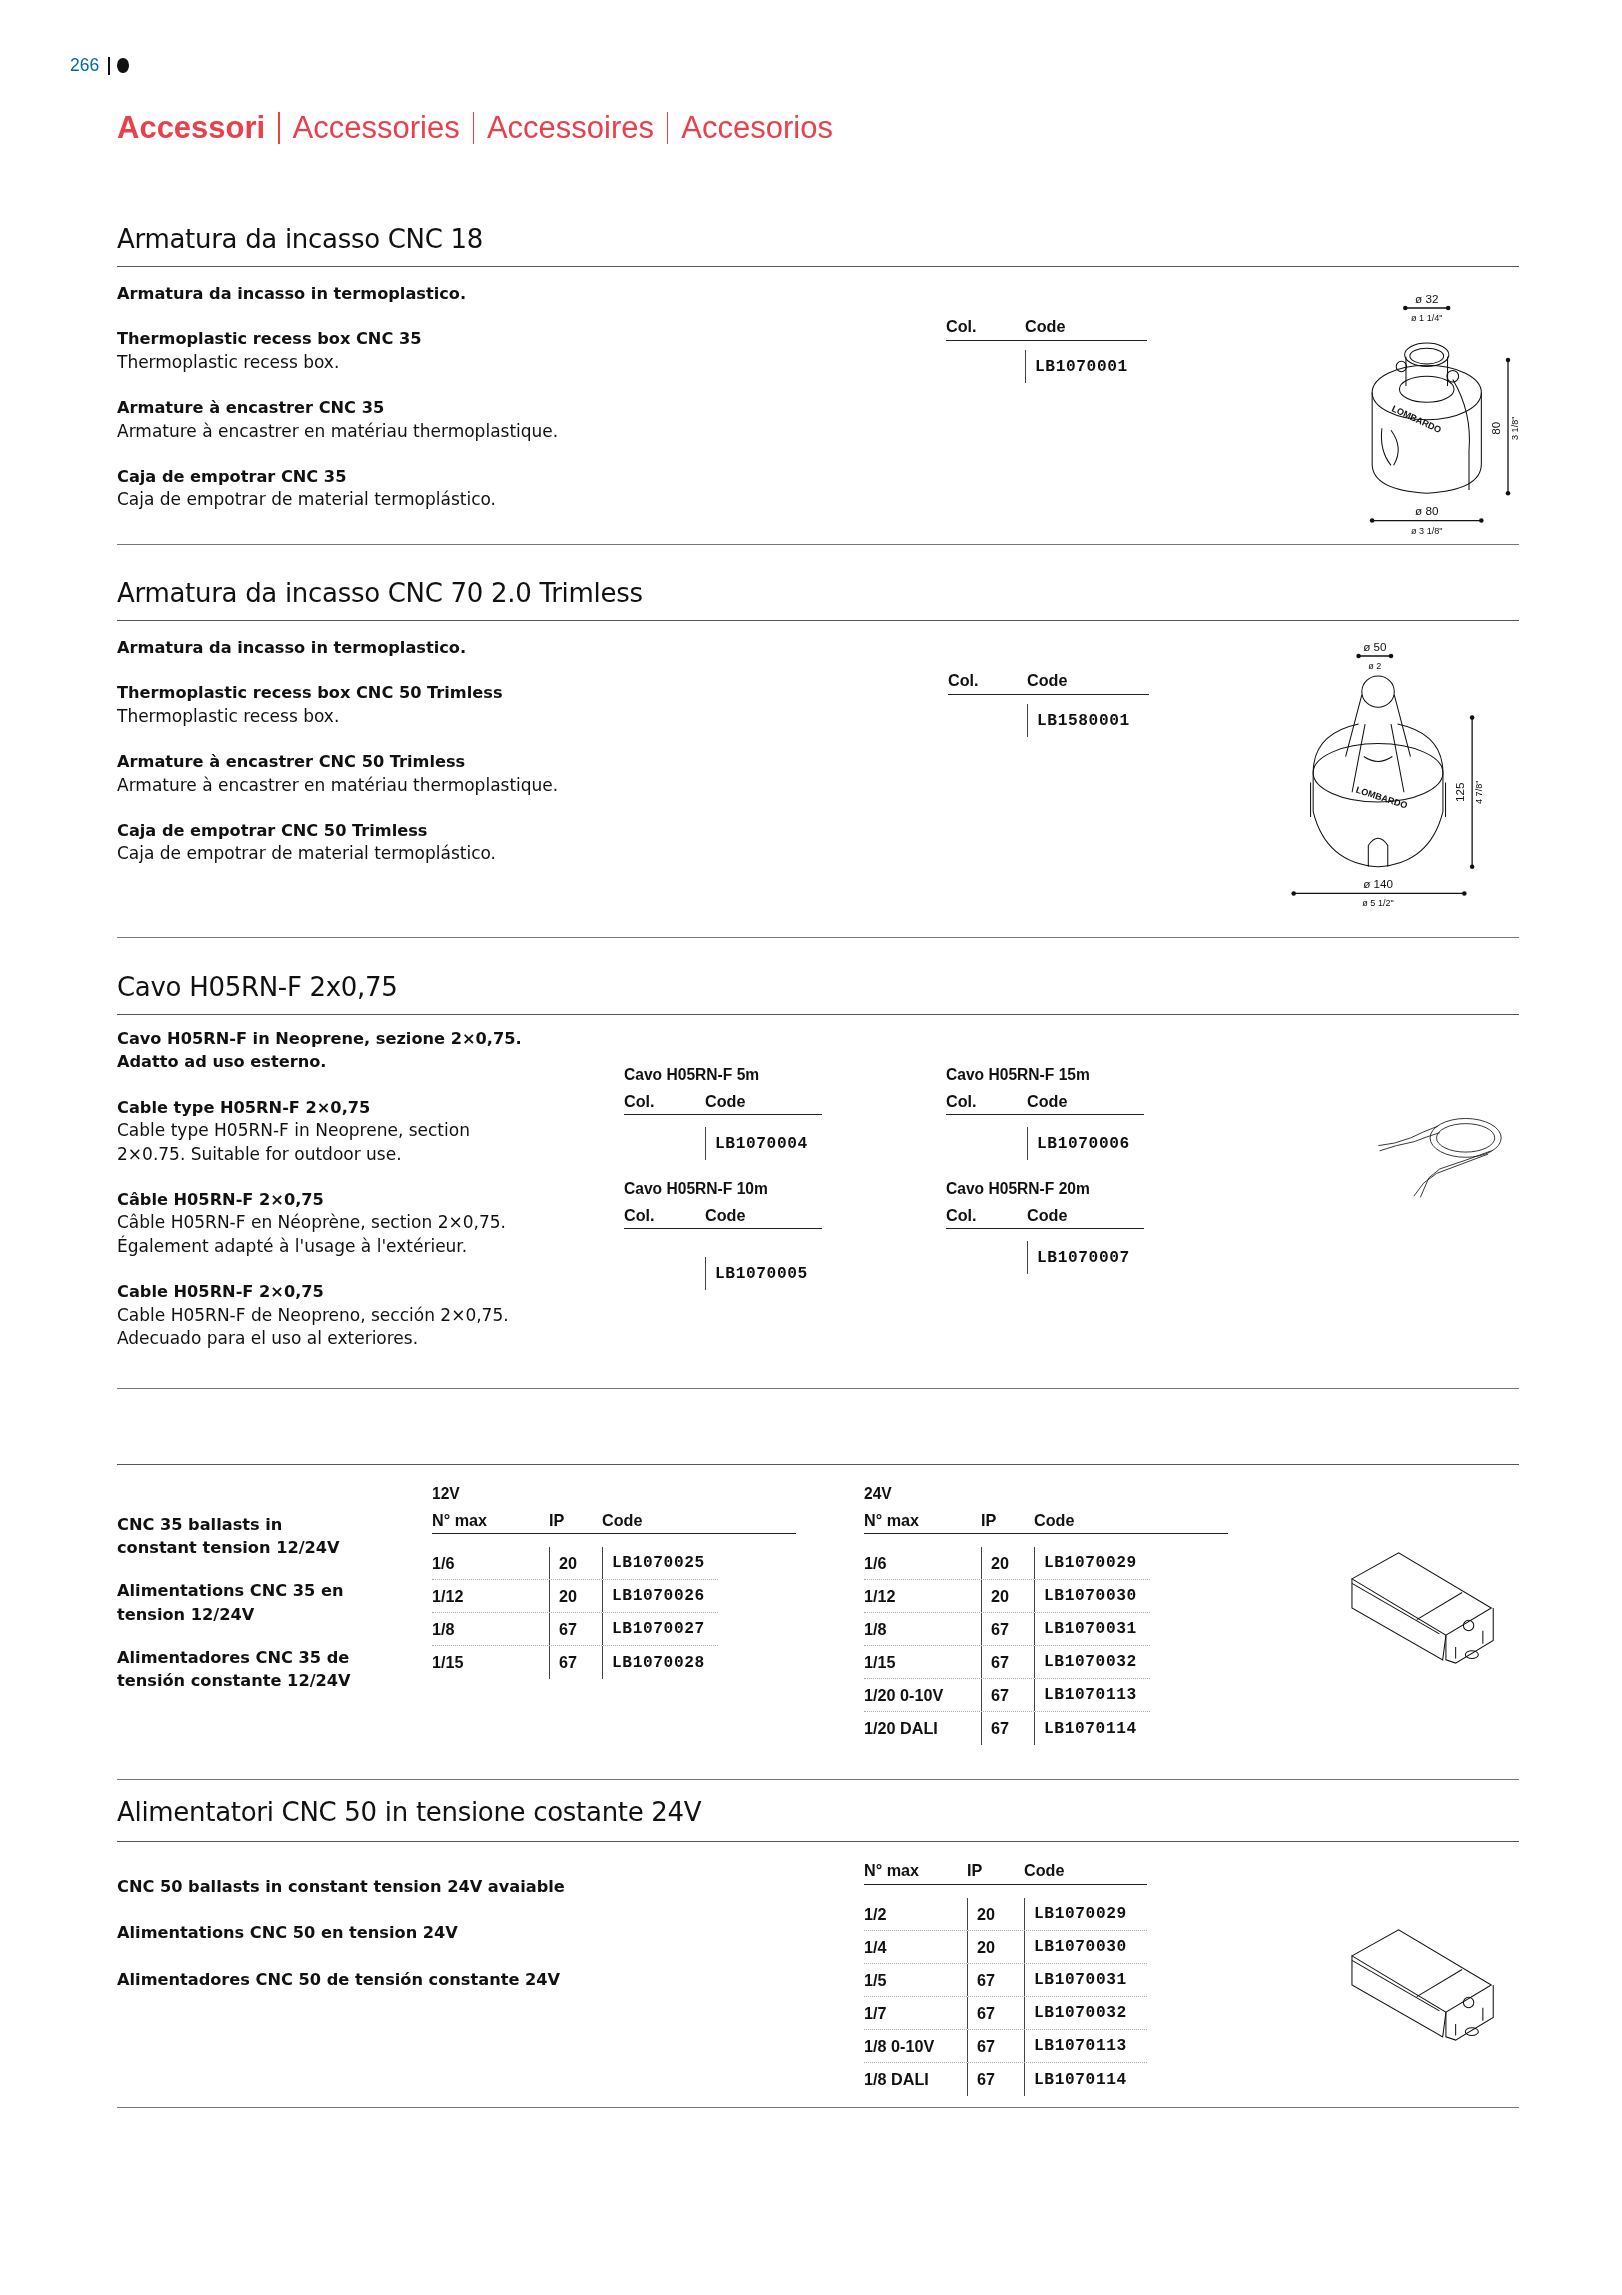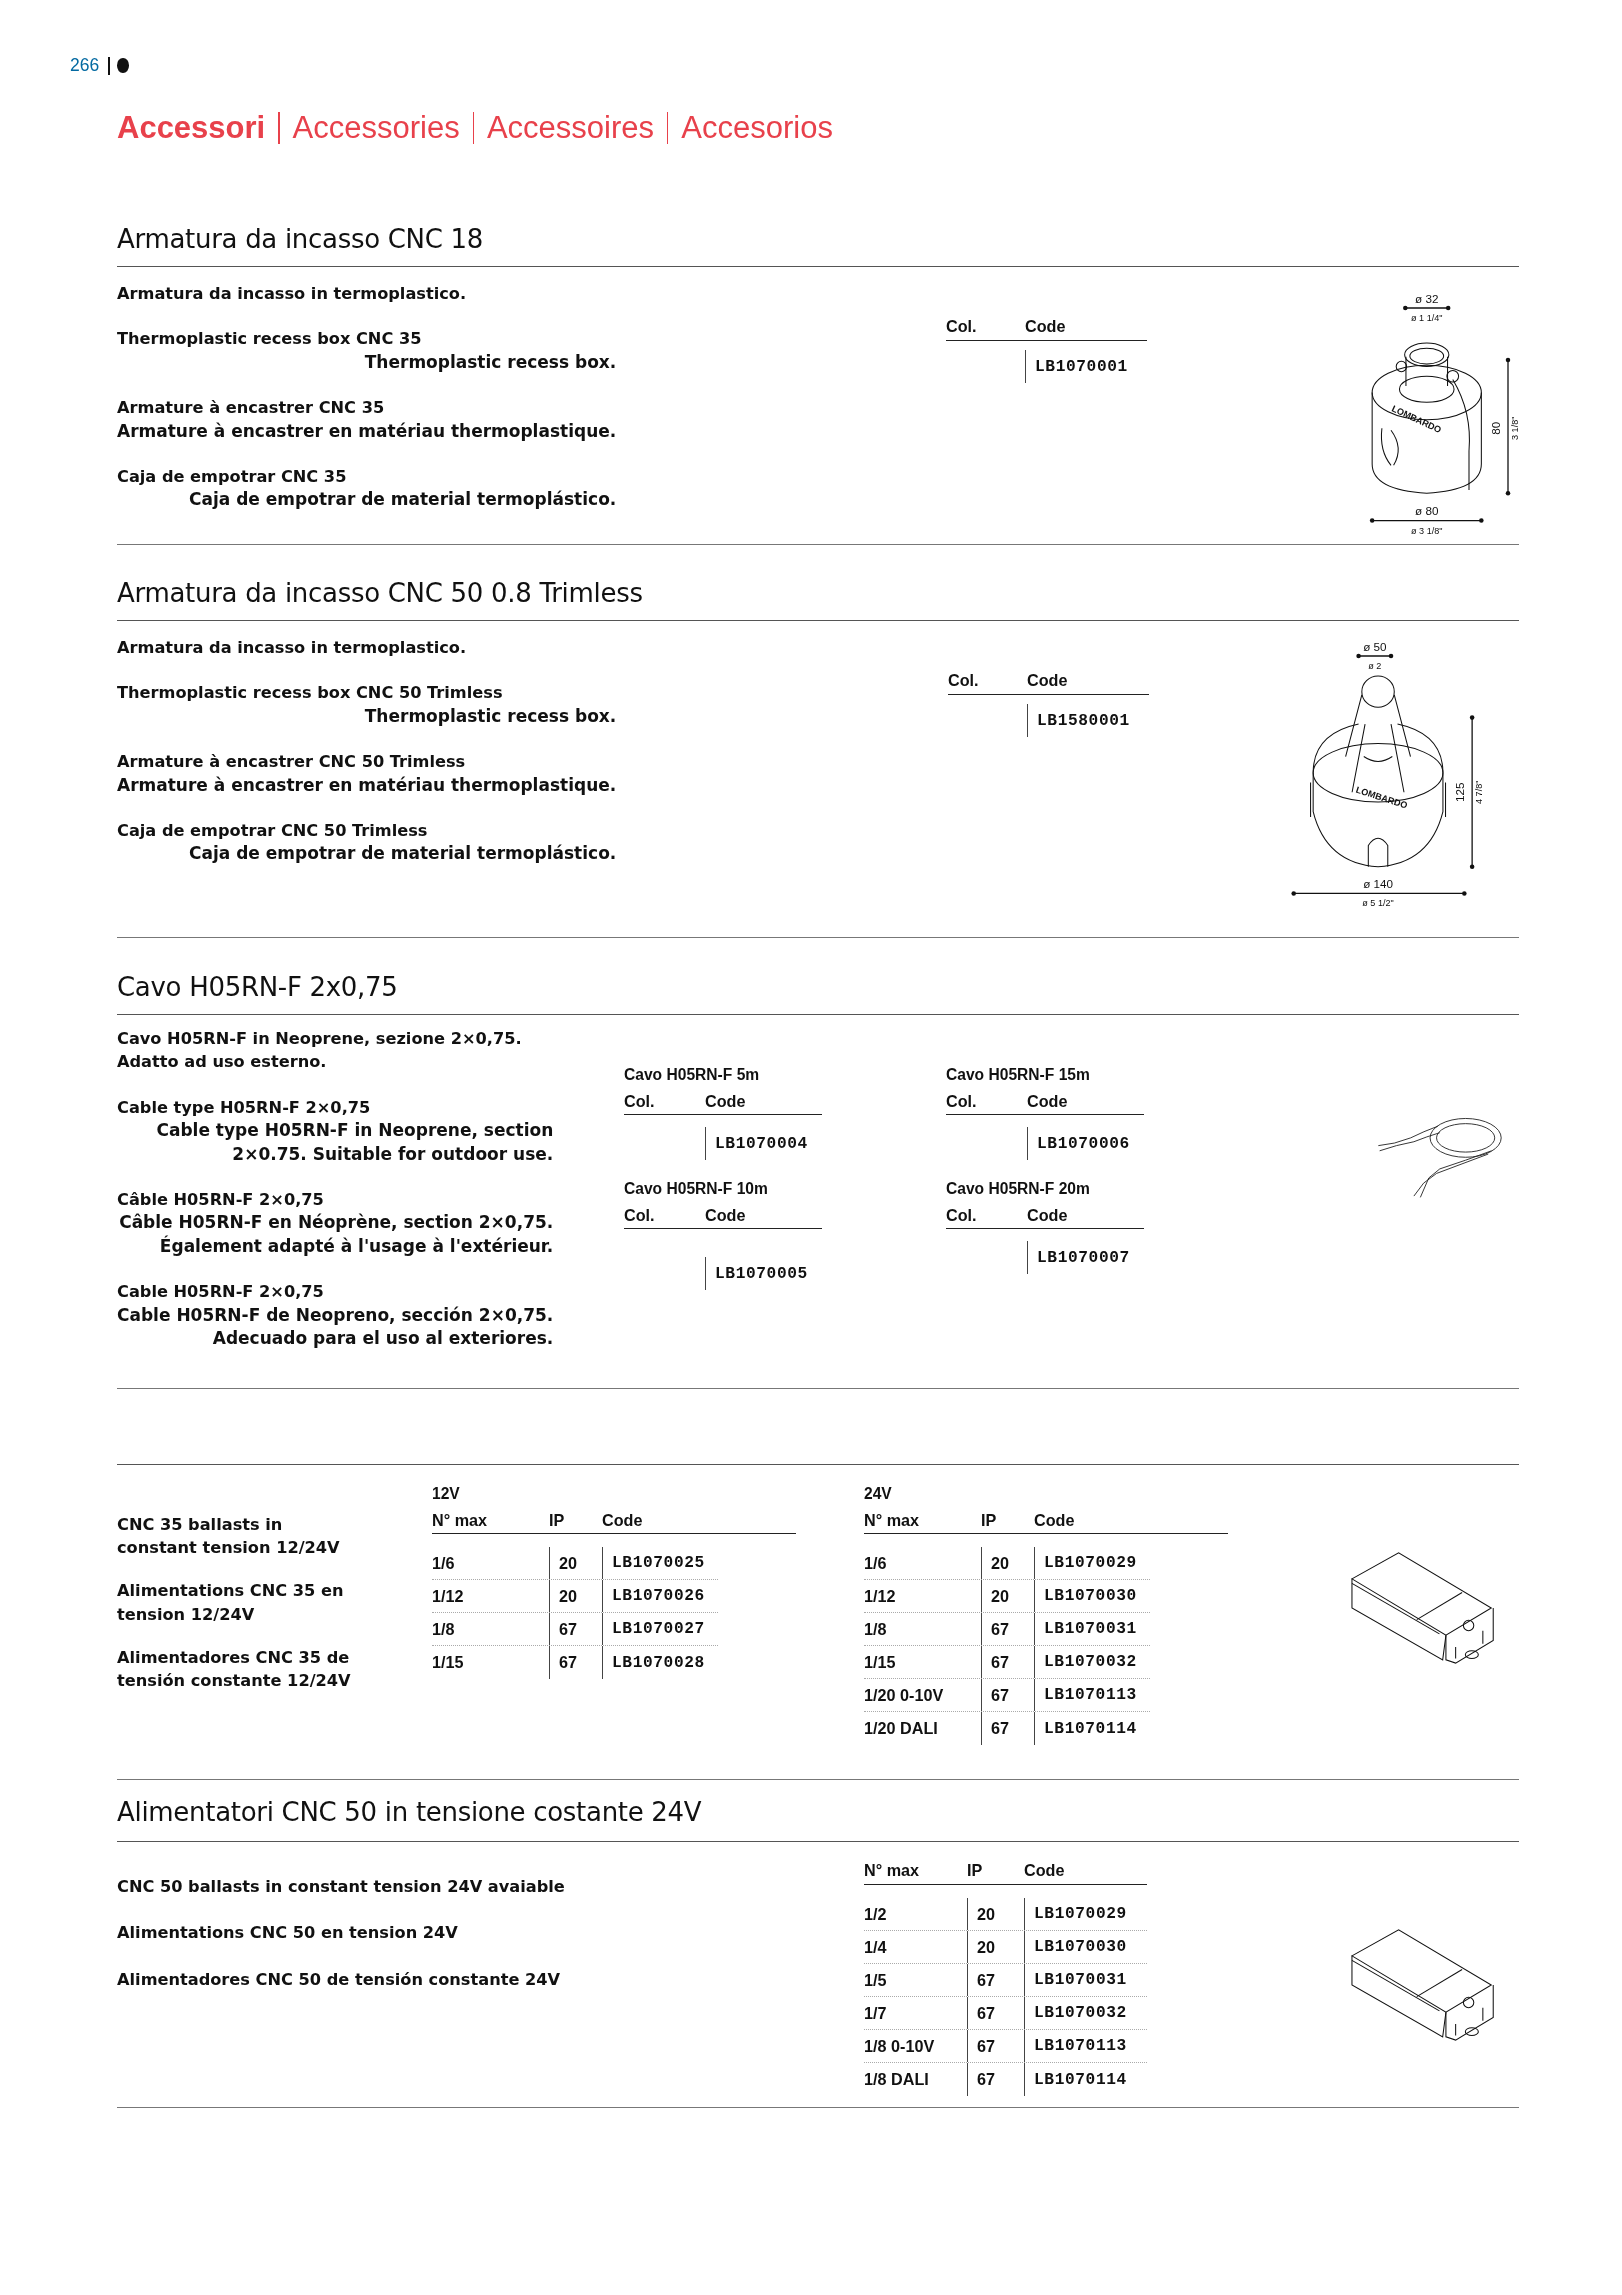--- a/index.html
+++ b/index.html
@@ -15,21 +15,21 @@
   .title .sep { display: inline-block; width: 1.3px; height: 32.5px; background: #e8414b; margin: 0 13px; }
   .title .light { font-weight: normal; }
 
   .section { position: absolute; left: 117px; width: 1402px; }
   .sec-title { font-family: "DejaVu Sans", sans-serif; font-size: 26px; font-weight: normal; color: #111; letter-spacing: -0.3px; height: 39px; }
   .sec-rule { position: absolute; left: 0; width: 1402px; height: 1.3px; background: #555; }
   .sec-end { position: absolute; left: 0; width: 1402px; height: 1.3px; background: #777; }
 
   .desc { position: absolute; left: 0; font-size: 17px; line-height: 23.4px; }
   .desc .b { font-weight: bold; font-size: 16.2px; }
-  .desc .n { font-weight: bold; text-align: right; }
+  .desc .n { font-weight: normal; }
   .desc p { margin: 0; }
   .gap { height: 22px; }
 
   .ctable { position: absolute; font-family: "Liberation Sans", sans-serif; }
   .ctable .caption { font-weight: bold; font-size: 15.6px; height: 23.4px; }
   .ctable .head { display: flex; font-weight: bold; font-size: 16.2px; height: 26px; border-bottom: 1.3px solid #222; align-items: flex-end; padding-bottom: 3.9px; }
   .ctable .row { display: flex; font-size: 16.2px; font-weight: bold; height: 33px; align-items: center; }
   .ctable .row.dot { border-bottom: 0.6px dotted #aaa; }
   .ctable .vl { border-left: 1.3px solid #444; padding-left: 9px; height: 100%; display: flex; align-items: center; }
   .code { font-family: "Liberation Mono", monospace; font-weight: bold; letter-spacing: 0.6px; font-size: 16.2px; }
@@ -115,21 +115,21 @@
       <line x1="51" y1="347" x2="219" y2="347" stroke="#111" stroke-width="2"></line>
       <circle cx="51" cy="347" r="3.5" fill="#111"></circle>
         <circle cx="219" cy="347" r="3.5" fill="#111"></circle>
       <text class="dim-s" x="135" y="368" text-anchor="middle">ø 3 1/8"</text>
     </g>
   </svg>
   <div class="sec-end" style="top:320px;"></div>
 </div>
 
 <div class="section" style="top:578px;height:364px;">
-  <div class="sec-title">Armatura da incasso CNC 50 0.8 Trimless</div>
+  <div class="sec-title">Armatura da incasso CNC 70 2.0 Trimless</div>
   <div class="sec-rule" style="top:42px;"></div>
   <div class="desc" style="top:58px;">
     <p class="b">Armatura da incasso in termoplastico.</p>
     <div class="gap"></div>
     <p class="b">Thermoplastic recess box CNC 50 Trimless</p>
     <p class="n">Thermoplastic recess box.</p>
     <div class="gap"></div>
     <p class="b">Armature à encastrer CNC 50 Trimless</p>
     <p class="n">Armature à encastrer en matériau thermoplastique.</p>
     <div class="gap"></div>

